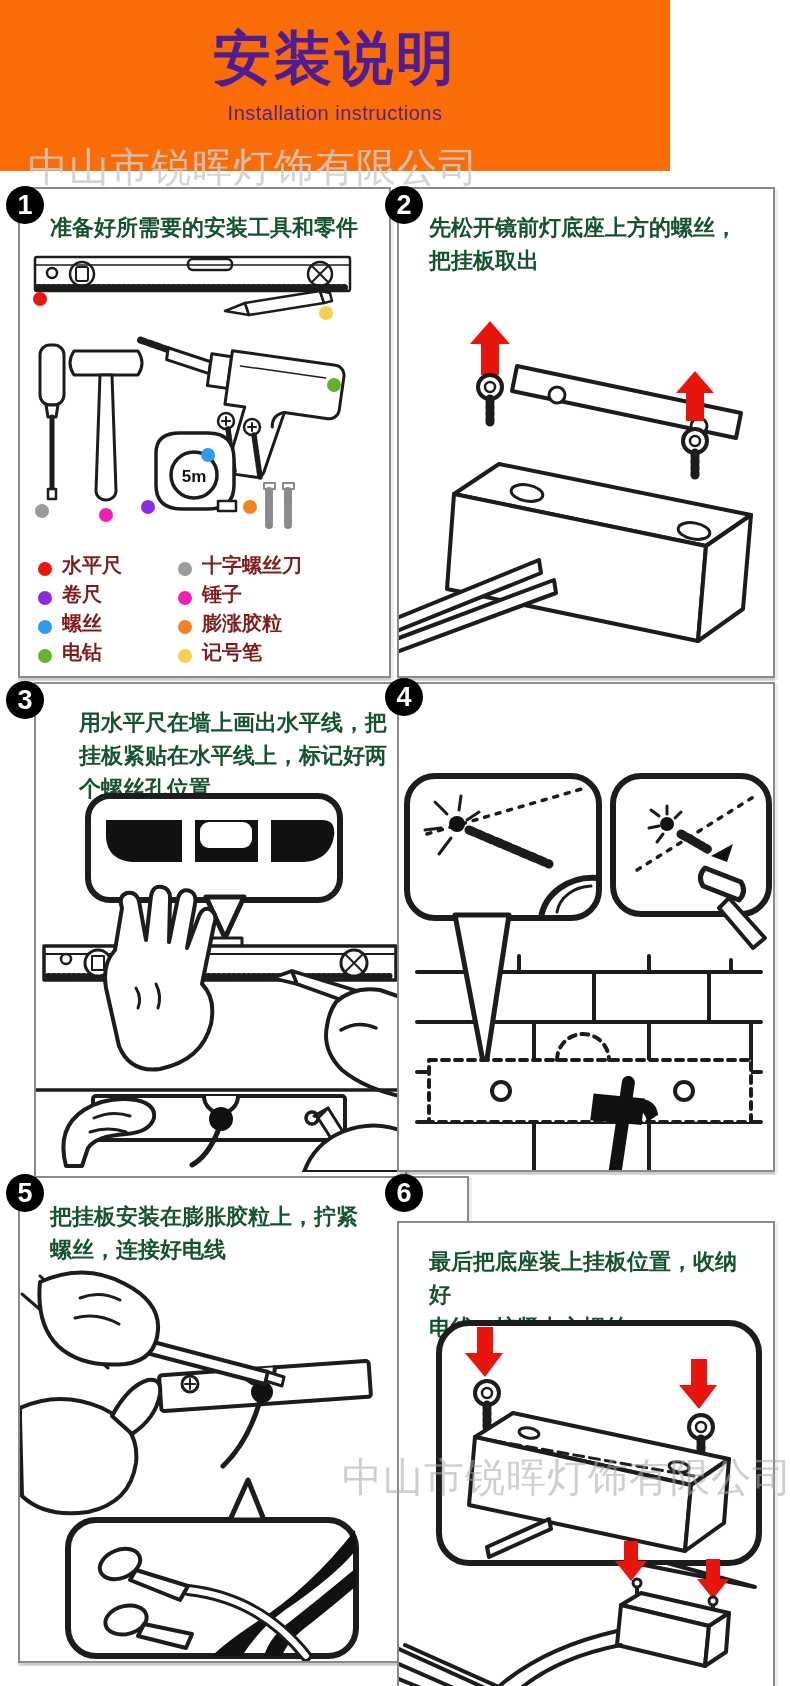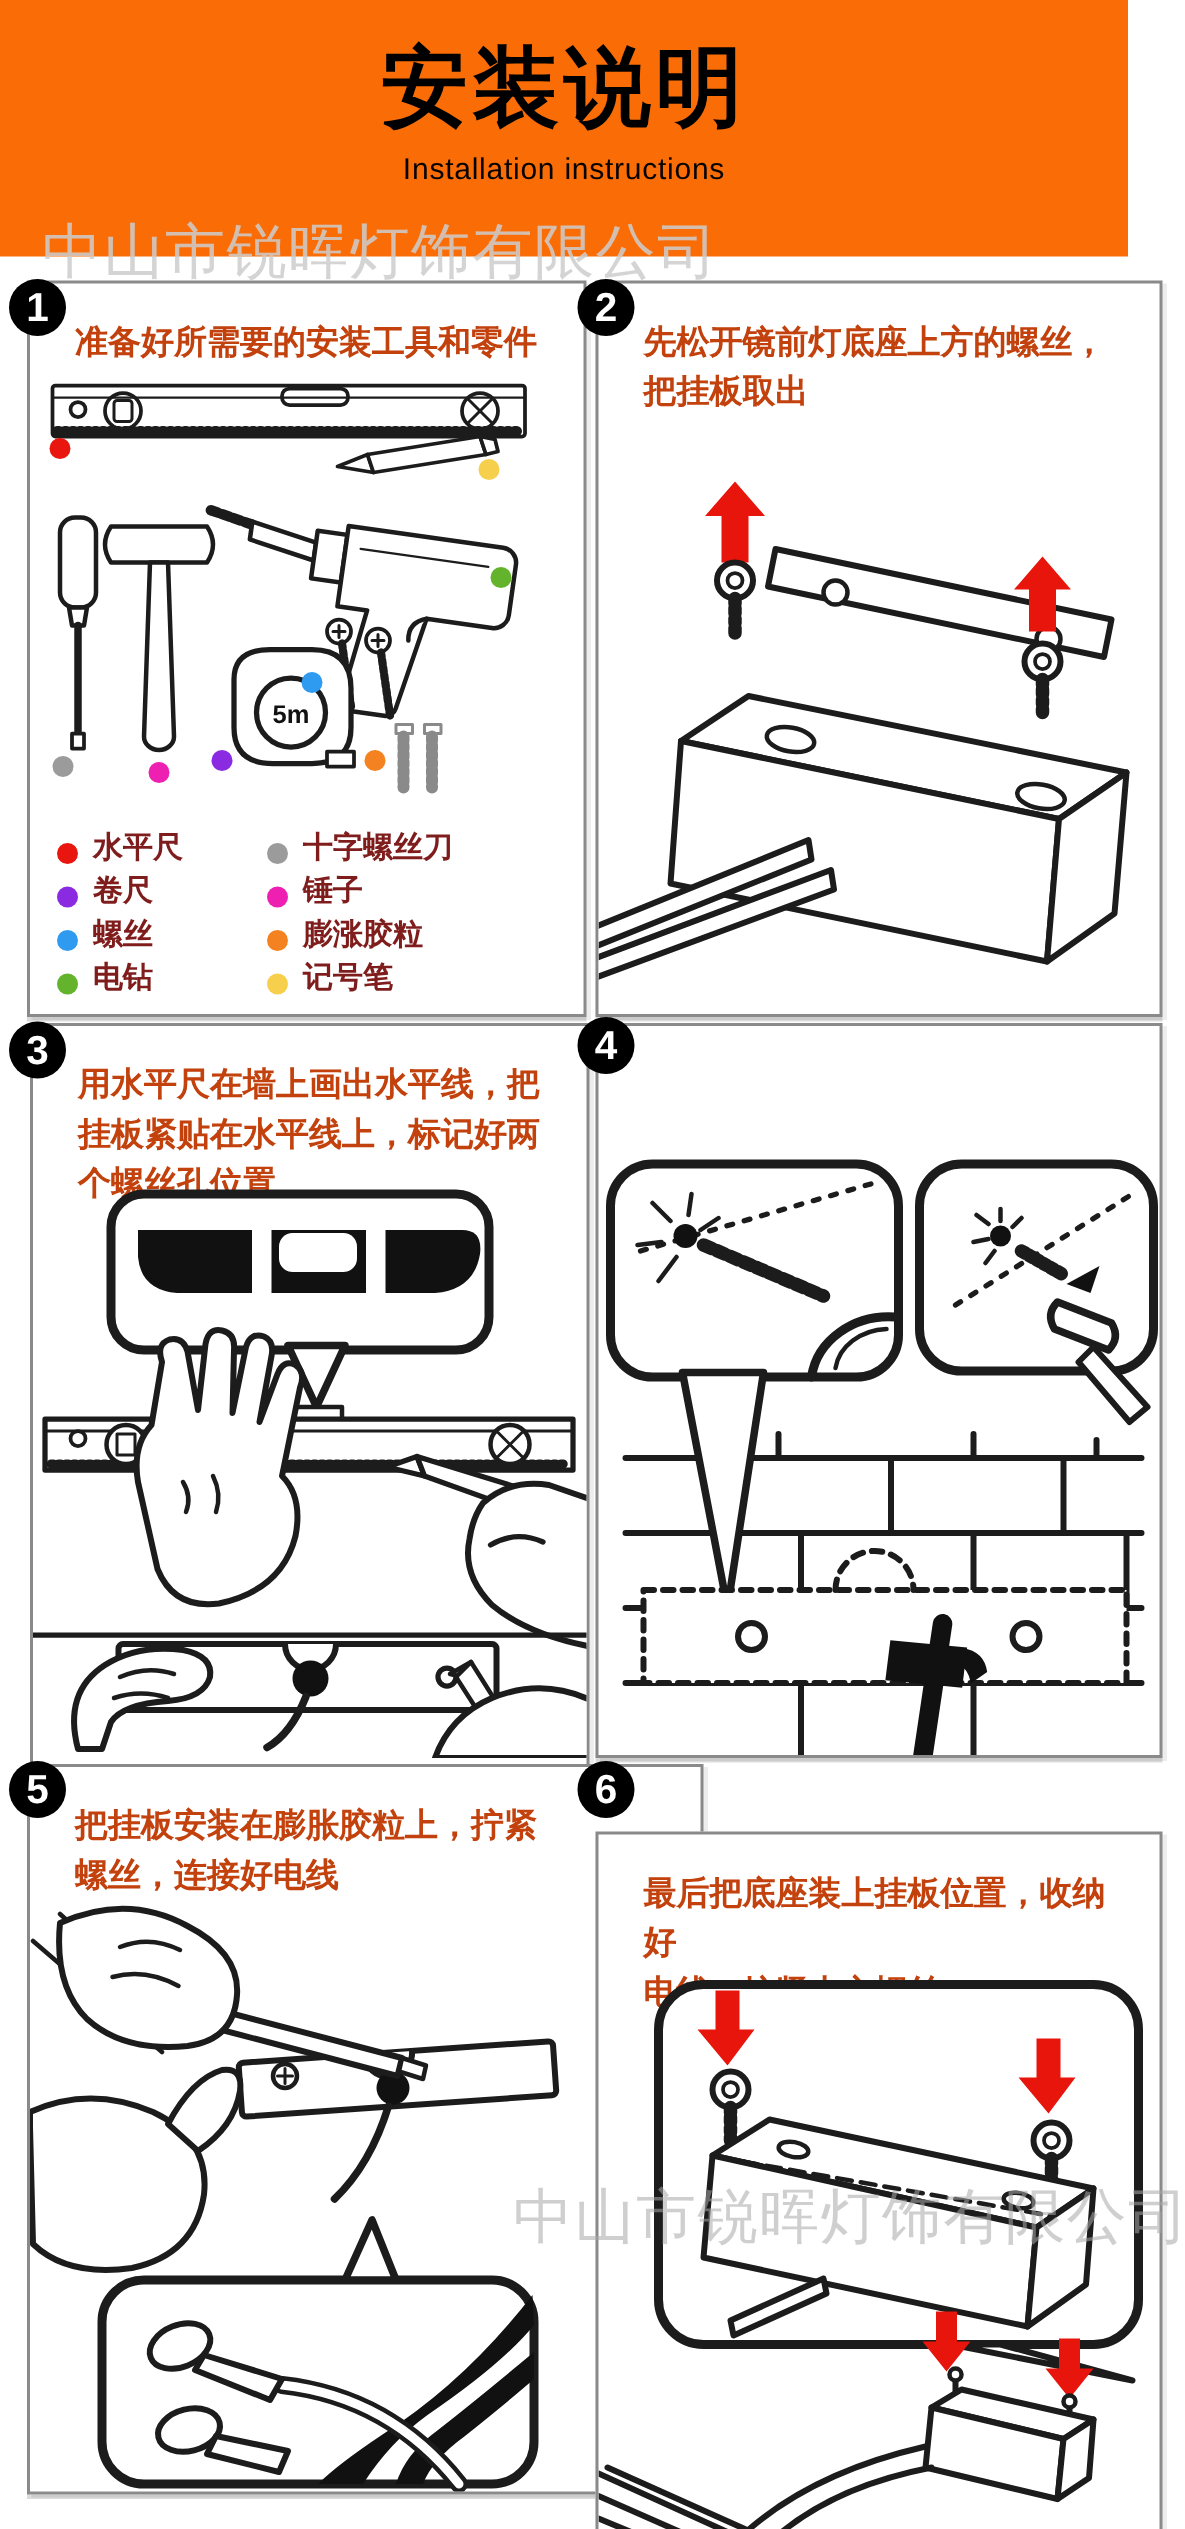--- a/index.html
+++ b/index.html
@@ -1,45 +1,45 @@
 <!DOCTYPE html>
 <html><head>
 <meta charset="utf-8">
 <style>
   html,body{margin:0;padding:0;background:#fff;}
   body{font-family:"Liberation Sans","DejaVu Sans",sans-serif;}
   .page{position:relative;width:790px;height:1686px;background:#fff;overflow:hidden;}
 
   
-  .banner{position:absolute;left:0;top:0;width:752px;height:171px;background:#fa6c05;text-align:center;color:#000000;}
+  .banner{position:absolute;left:0;top:0;width:670px;height:171px;background:#fa6c05;text-align:center;color:#4c1d95;}
   .banner h1{margin:20px 0 4px;font-size:58px;font-weight:800;letter-spacing:3px;}
   .banner .sub{font-size:20px;font-weight:400;letter-spacing:.5px;opacity:.97;}
 
   
   .watermark{position:absolute;z-index:6;font-size:40px;letter-spacing:1px;pointer-events:none;white-space:nowrap;font-weight:400;text-align:center;}
   .wm-top{left:28px;top:140px;color:#cdcdcd;opacity:.85;}
   .wm-bottom{left:342px;top:1450px;color:#a9a9a9;opacity:.55;}
 
   
   .panel{position:absolute;background:#fff;border:2px solid #8a8a8a;box-sizing:border-box;overflow:hidden;
          box-shadow:0 3px 0 rgba(0,0,0,.14),3px 2px 0 rgba(0,0,0,.07);}
   #p1{left:18px;top:187px;width:373px;height:491px;}
   #p2{left:397px;top:187px;width:378px;height:491px;}
-  #p3{left:20px;top:682px;width:373px;height:499px;}
+  #p3{left:34px;top:682px;width:373px;height:499px;padding-left:13px;}
   #p4{left:397px;top:682px;width:378px;height:490px;}
   #p5{left:18px;top:1176px;width:451px;height:487px;}
   #p6{left:397px;top:1176px;width:378px;height:487px;margin-top:45px;}
 
   .badge{position:absolute;width:38px;height:38px;border-radius:50%;background:#000;color:#fff;
          font-size:27px;font-weight:700;display:flex;align-items:center;justify-content:center;z-index:7;}
   #b1{left:6px;top:186px;} #b2{left:385px;top:186px;}
   #b3{left:6px;top:681px;} #b4{left:385px;top:678px;}
   #b5{left:6px;top:1174px;} #b6{left:385px;top:1174px;}
 
-  .step-text{margin:22px 18px 0 30px;font-size:22px;line-height:1.5;font-weight:600;color:#c2410c;white-space:pre-line;}
+  .step-text{margin:22px 18px 0 30px;font-size:22px;line-height:1.5;font-weight:600;color:#14532d;white-space:pre-line;}
   .art{position:absolute;left:0;display:block;}
 
   
   .legend{position:absolute;left:18px;top:366px;display:grid;grid-template-columns:140px auto;row-gap:8px;}
   .legend-item{display:flex;align-items:flex-end;gap:10px;font-size:20px;line-height:21px;font-weight:600;color:#7f1d1d;}
   .dot{width:14px;height:14px;border-radius:50%;flex:0 0 auto;}
 </style>
 </head>
 <body>
 

